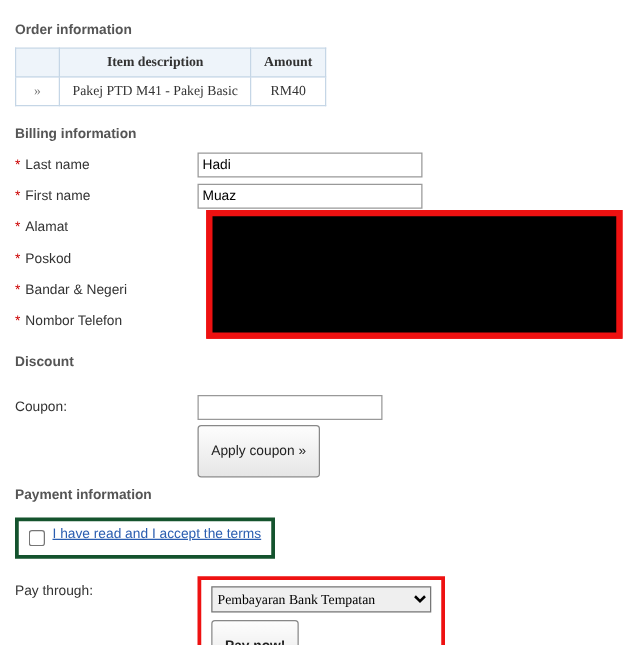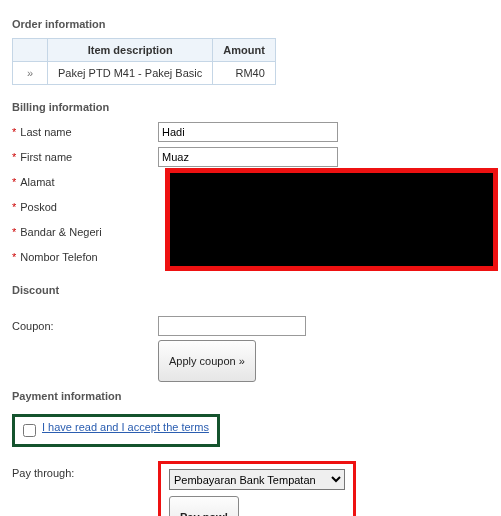--- a/index.html
+++ b/index.html
@@ -15,26 +15,27 @@
   .section-title {
     font-weight: bold;
     color: #555;
     margin: 8px 0 8px 0;
     font-size: 11px;
   }
   
   table.order {
     border-collapse: collapse;
     margin-bottom: 16px;
+    font-family: Liberation Serif, serif;
   }
   table.order th, table.order td {
     border: 1px solid #c5d6e6;
     padding: 5px 10px;
     font-size: 11px;
-    text-align: right;
+    text-align: center;
   }
   table.order th {
     background: #eef4fa;
     color: #333;
     font-weight: bold;
     text-align: center;
   }
   table.order td.arrow {
     color: #777;
     text-align: center;
@@ -136,20 +137,21 @@
   .pay-box {
     border: 3px solid #e11;
     padding: 5px 8px;
     display: inline-block;
   }
   .pay-box select {
     font-size: 11px;
     width: 176px;
     border: 1px solid #777;
     height: 21px;
+    font-family: Liberation Serif, serif;
   }
   .pay-box .btn {
     margin-top: 6px;
     font-weight: bold;
   }
 </style>
 </head>
 <body>
 
 

